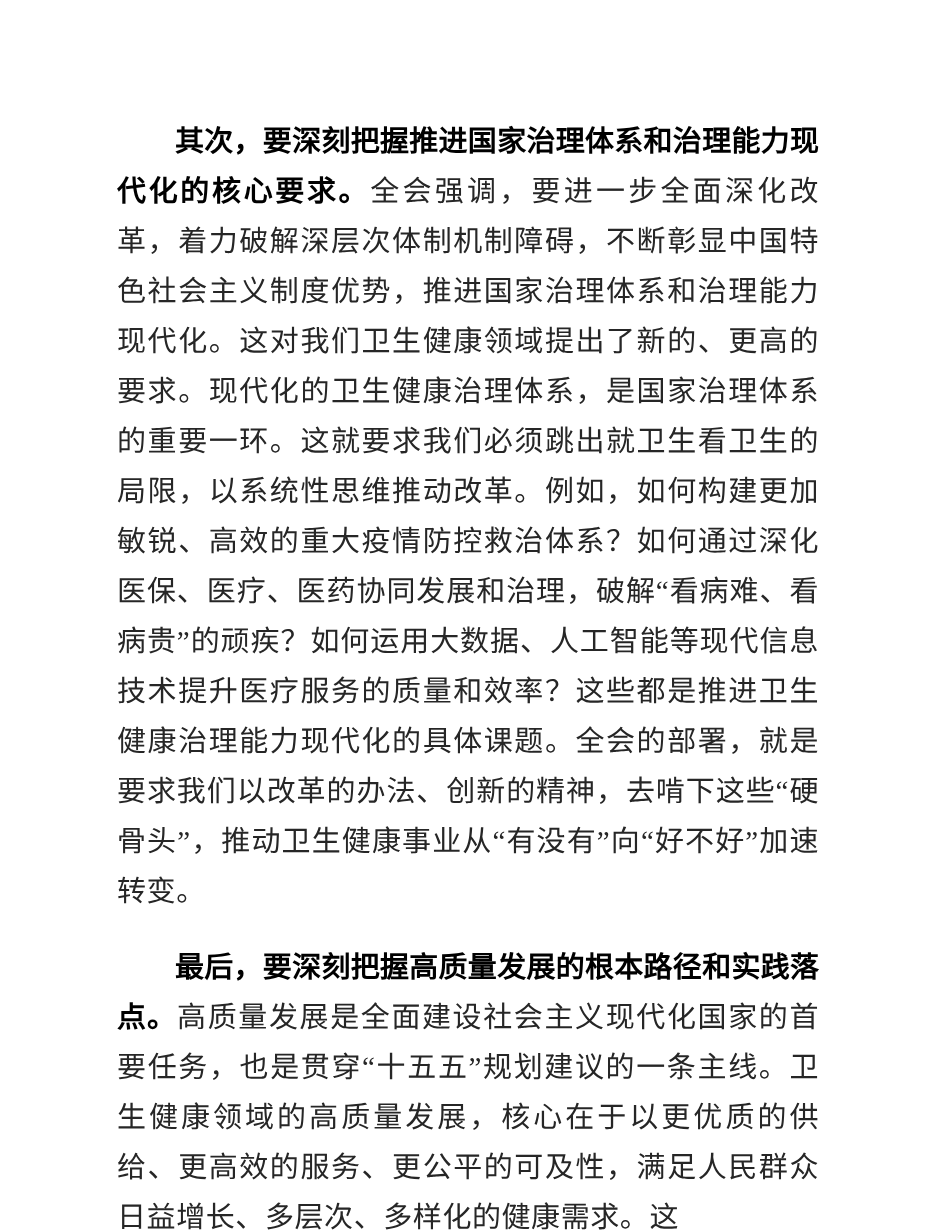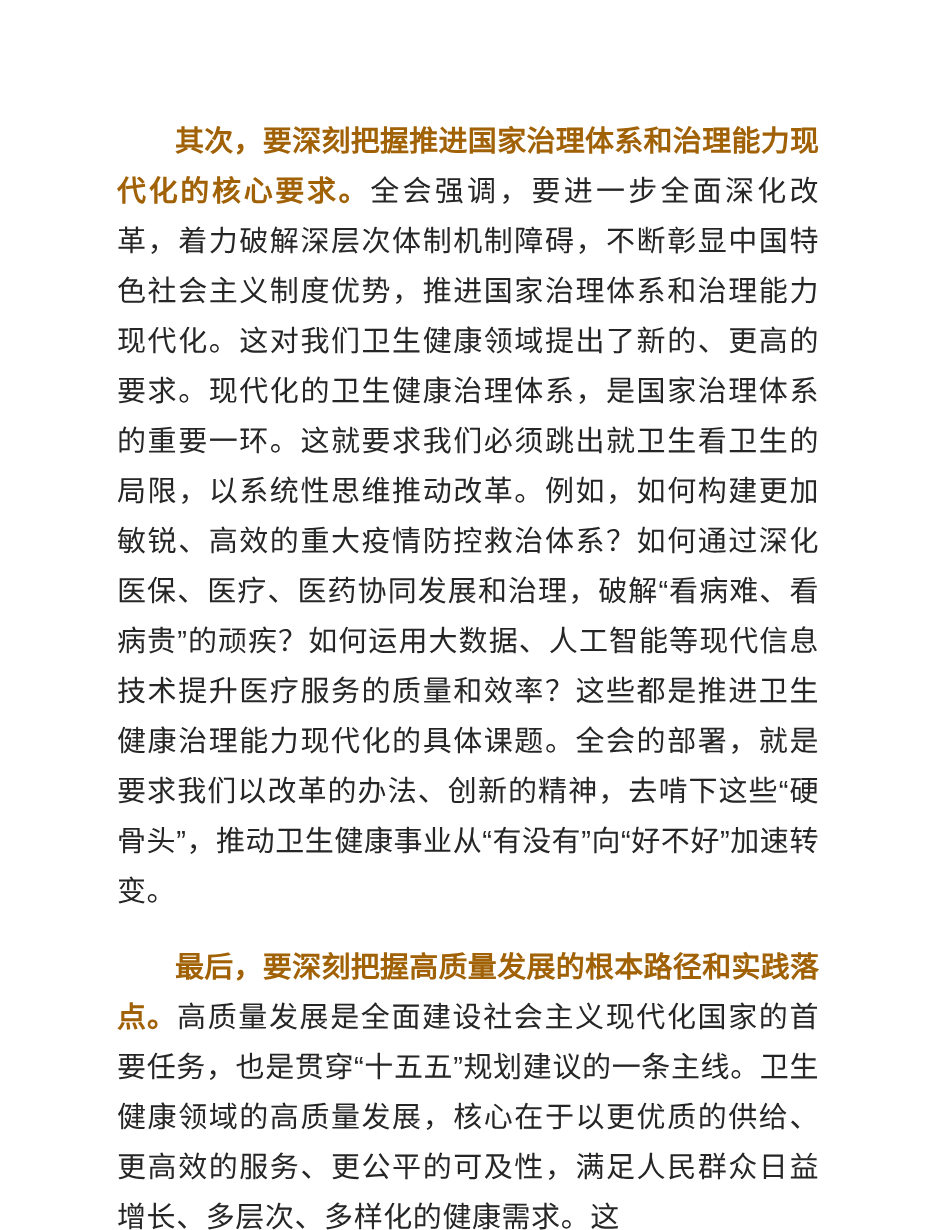--- a/index.html
+++ b/index.html
@@ -40,26 +40,26 @@
     word-break: break-all;
   }
 
   .para:last-child {
     margin-bottom: 0;
   }
 
   .lead {
     font-family: "Liberation Sans", "DejaVu Sans", sans-serif;
     font-weight: bold;
-    color: #a16207;
+    color: #000000;
     letter-spacing: 0;
   }
 
   .body-run {
-    font-family: Liberation Sans, sans-serif;
+    font-family: Liberation Serif, serif;
     font-weight: normal;
     color: #262626;
   }
 </style>
 </head>
 <body>
 
 <div class="page">
 
   <div class="doc-body">

